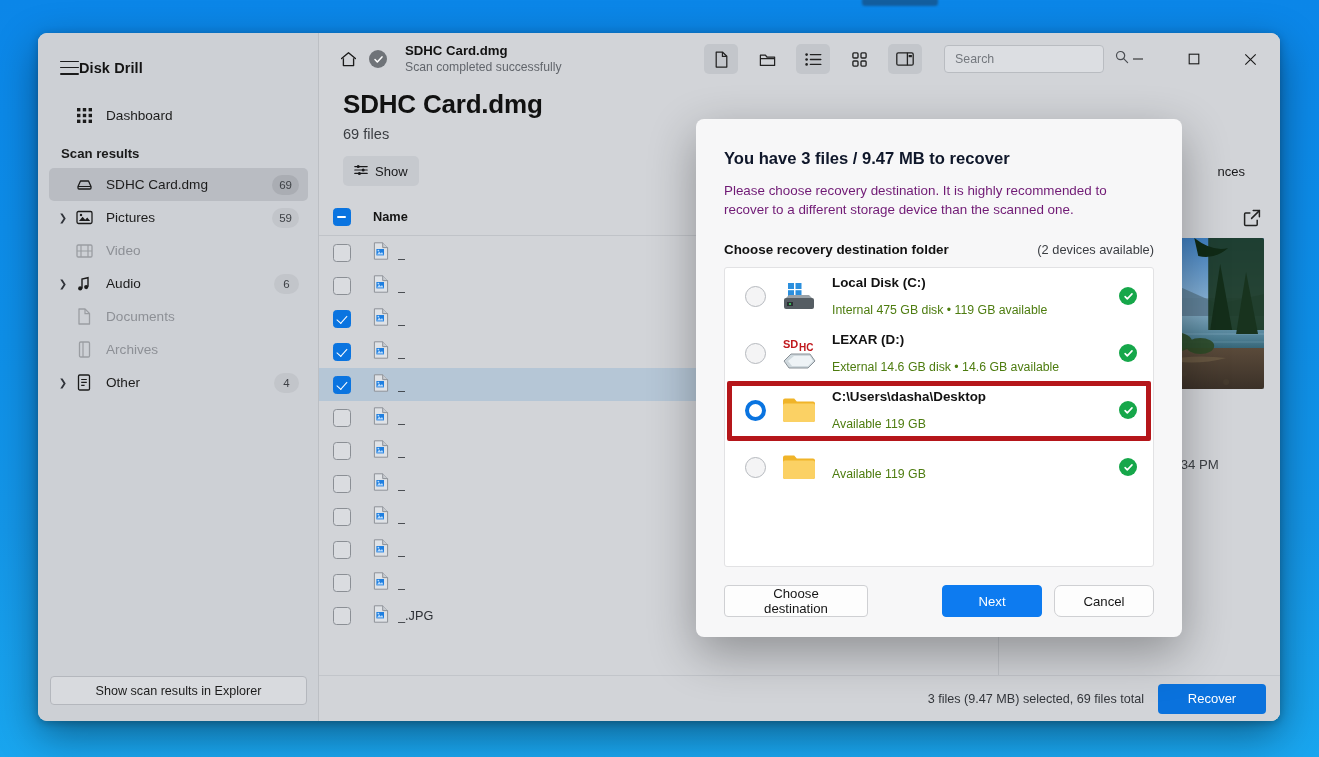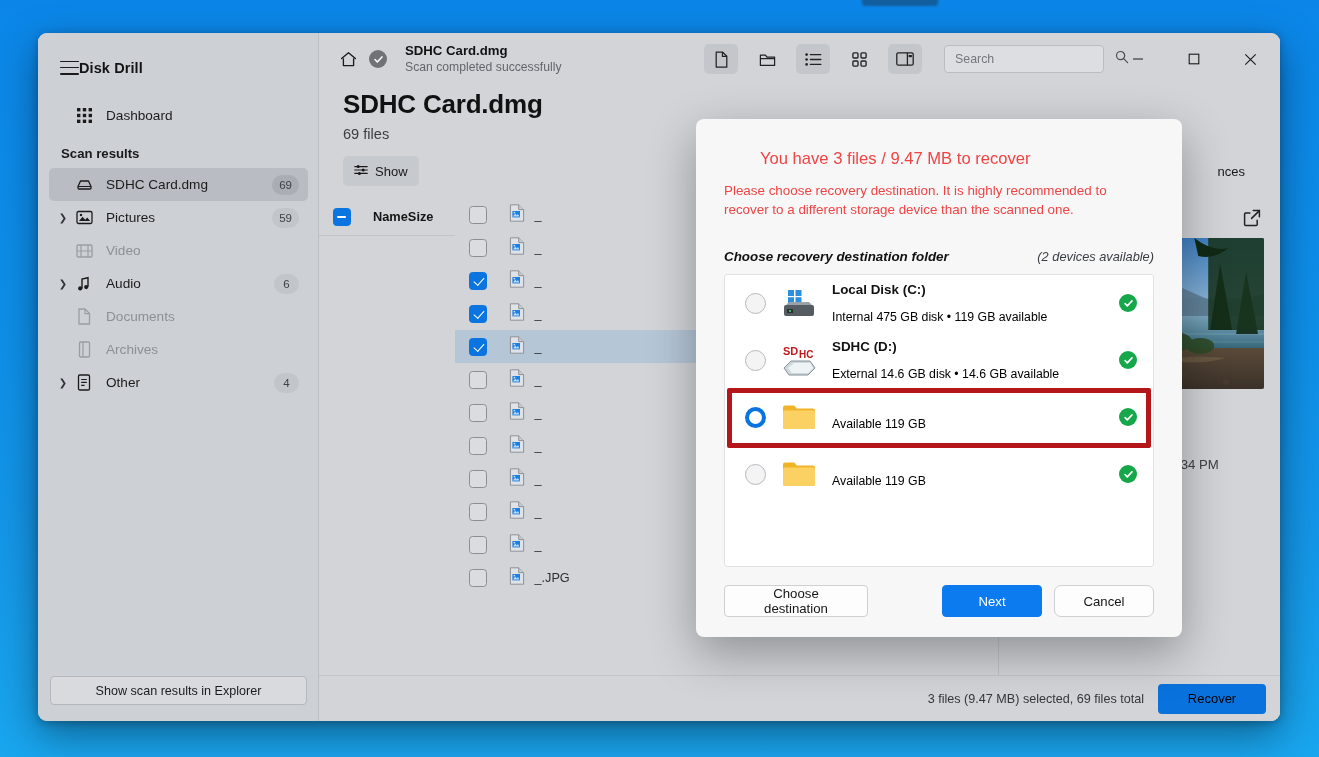--- a/index.html
+++ b/index.html
@@ -99,21 +99,21 @@
 
   .filterbar { display: flex; align-items: center; gap: 8px; padding: 14px 24px 0 24px; }
   .filter-chip {
     height: 30px; background: #c6c9ce; border-radius: 5px; display: flex; align-items: center;
     gap: 7px; padding: 0 11px; font-size: 13px; color: #18181a; cursor: pointer; white-space: nowrap;
   }
   .filter-chip.plain { background: transparent; }
 
   
   .table-wrap { flex: 1; display: flex; margin: 12px 0 0 0; min-height: 0; }
-  .table-col { flex: 1; display: flex; min-width: 0; position: relative; }
+  .table-col { flex: 1; display: flex; flex-direction: column; min-width: 0; position: relative; }
   .thead {
     display: flex; align-items: center; height: 38px; padding: 0 8px 0 14px;
     border-bottom: 1px solid #c0c3c8; font-size: 12.8px; font-weight: bold; color: #141414;
   }
   .cbx {
     width: 18px; height: 18px; border-radius: 3.5px; border: 1.4px solid #8b8f95;
     background: #dadce0; flex: 0 0 18px; position: relative; cursor: pointer;
   }
   .cbx.checked, .cbx.indeterminate { background: #0a74e0; border-color: #0a74e0; }
   .cbx.checked::after {
@@ -159,51 +159,51 @@
   .pv-small { font-size: 11.8px; color: #4a4d52; margin-top: 3px; }
   .pv-star { font-size: 13.2px; color: #2b2e33; margin-top: 4px; display: flex; align-items: center; gap: 7px; }
 
   
   .bottombar {
     height: 46px; border-top: 1px solid #c2c5ca; display: flex; align-items: center;
     justify-content: flex-end; padding: 0 14px; gap: 14px; background: #d2d4d8;
   }
   .bb-status { font-size: 12.6px; color: #34373c; }
   .recover-btn {
-    width: 108px; height: 30px; background: #0a72dd; color: #000000; border: 0; border-radius: 4px;
+    width: 108px; height: 30px; background: #0a72dd; color: #ffffff; border: 0; border-radius: 4px;
     font-size: 13px; cursor: pointer; font-family: "Liberation Sans", sans-serif;
   }
   .dialog {
     position: absolute; left: 377px; top: 86px; width: 486px; height: 518px;
     background: #f7f7f8; border-radius: 8px; box-shadow: 0 16px 48px rgba(0,0,0,.32);
     padding: 30px 28px 0 28px; display: flex; flex-direction: column;
   }
-  .dlg-title { font-size: 16.6px; font-weight: normal; color: #ef4444; margin-left: 36px; }
-  .dlg-desc { font-size: 13.4px; color: #ef4444; margin-top: 12px; line-height: 1.45; }
-  .dlg-subhead { display: flex; align-items: center; margin-top: 29px; font-style: italic; }
+  .dlg-title { font-size: 16.6px; font-weight: bold; color: #0f172a; }
+  .dlg-desc { font-size: 13.4px; color: #701a75; margin-top: 12px; line-height: 1.45; }
+  .dlg-subhead { display: flex; align-items: center; margin-top: 22px; }
   .dlg-subhead .l { font-size: 13.4px; font-weight: bold; color: #111; }
   .dlg-subhead .r { margin-left: auto; font-size: 12.8px; color: #3a3d42; }
 
   .dest-list {
     margin-top: 10px; background: #fff; border: 1px solid #e2e2e4; border-radius: 3px;
     flex: 1; overflow: hidden; position: relative;
   }
   .dest-row {
     display: flex; align-items: center; height: 57px; padding: 0 16px 0 20px; gap: 14px; cursor: pointer;
     position: relative;
   }
   .radio {
     width: 21px; height: 21px; border-radius: 50%; border: 1.6px solid #b5b8bd; background: #f4f4f5;
     flex: 0 0 21px;
   }
   .radio.on { border: 4.3px solid #0a74e0; background: #fff; }
   .dest-ico { width: 38px; height: 34px; flex: 0 0 38px; display: flex; align-items: center; justify-content: center; text-align: center; }
   .dest-txt { flex: 1; min-width: 0; }
   .dest-name { font-size: 13.4px; font-weight: bold; color: #121212; white-space: nowrap; overflow: hidden; text-overflow: ellipsis; }
-  .dest-sub { font-size: 12.3px; color: #000000; margin-top: 13px; }
+  .dest-sub { font-size: 12.3px; color: #4d7c0f; margin-top: 13px; }
   .okdot {
     width: 18px; height: 18px; border-radius: 50%; background: #16a74a; flex: 0 0 18px;
     display: flex; align-items: center; justify-content: center;
   }
   .highlight-box {
     position: absolute; left: 2px; right: 2px; top: 114px; height: 60px;
     border: 5px solid #b5161a; border-radius: 2px; pointer-events: none;
   }
   .dlg-actions { display: flex; align-items: center; padding: 18px 0 20px 0; gap: 12px; }
   .btn {
@@ -770,38 +770,39 @@
               <svg width="36" height="32" viewBox="0 0 36 32">
                 <text x="2" y="11" font-family="Liberation Sans, sans-serif" font-size="11" font-weight="bold" fill="#c0181d">SD</text>
                 <text x="18" y="14" font-family="Liberation Sans, sans-serif" font-size="10" font-weight="bold" fill="#c0181d">HC</text>
                 <g transform="translate(1,15)">
                   <path d="M2 9 L9 2 h19 l5 7 -7 7 H7z" fill="#cfd8dd" stroke="#7e878d" stroke-width=".9" stroke-linejoin="round"></path>
                   <path d="M6 9 L12 4 h16 l3 5 -5 5 H10z" fill="#eef3f6"></path>
                 </g>
               </svg>
             </div>
             <div class="dest-txt">
-              <div class="dest-name">SDHC (D:)</div>
+              <div class="dest-name">LEXAR (D:)</div>
               <div class="dest-sub">External 14.6 GB disk • 14.6 GB available</div>
             </div>
             <div class="okdot">
               <svg width="11" height="11" viewBox="0 0 11 11">
                 <path d="M2.1 5.6 4.3 7.9 9 2.9" fill="none" stroke="#fff" stroke-width="1.6" stroke-linecap="round" stroke-linejoin="round"></path>
               </svg>
             </div>
           </div>
           <div class="dest-row">
             <div class="radio on"></div>
             <div class="dest-ico">
               <svg width="34" height="28" viewBox="0 0 34 28">
                 <path d="M1 4.6a2 2 0 0 1 2-2h9.2l2.6 3H31a2 2 0 0 1 2 2V24a2 2 0 0 1-2 2H3a2 2 0 0 1-2-2z" fill="#f0b429"></path>
                 <path d="M1 9.6a2 2 0 0 1 2-2h28a2 2 0 0 1 2 2V24a2 2 0 0 1-2 2H3a2 2 0 0 1-2-2z" fill="#fbd164"></path>
               </svg>
             </div>
             <div class="dest-txt">
+              <div class="dest-name">C:\Users\dasha\Desktop</div>
               <div class="dest-sub">Available 119 GB</div>
             </div>
             <div class="okdot">
               <svg width="11" height="11" viewBox="0 0 11 11">
                 <path d="M2.1 5.6 4.3 7.9 9 2.9" fill="none" stroke="#fff" stroke-width="1.6" stroke-linecap="round" stroke-linejoin="round"></path>
               </svg>
             </div>
           </div>
           <div class="dest-row">
             <div class="radio"></div>

